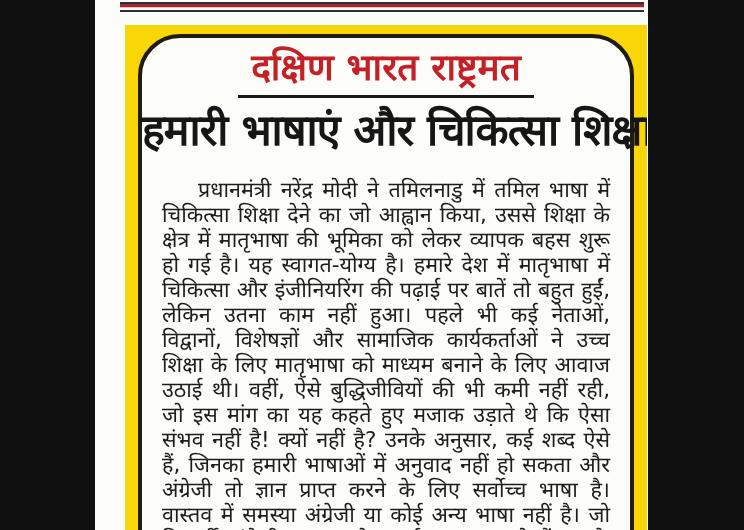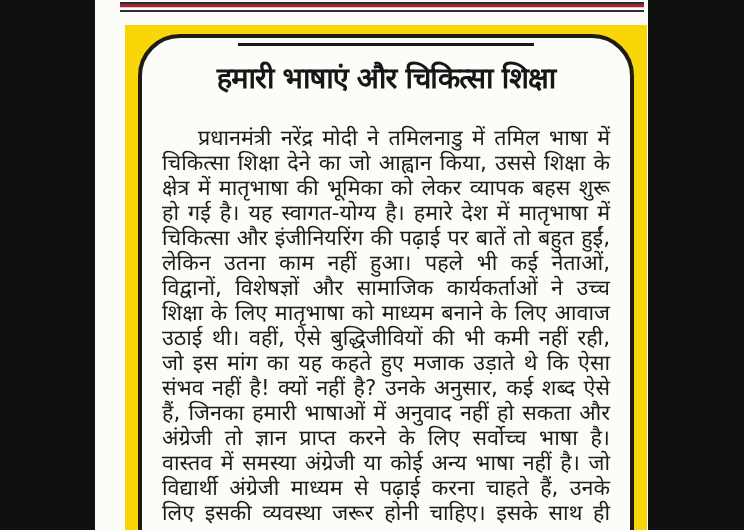--- a/index.html
+++ b/index.html
@@ -53,21 +53,21 @@
     letter-spacing: 0px;
   }
   .masthead-underline {
     width: 296px; height: 3px;
     background: #1a1a1a;
     margin: 5px auto 0;
   }
   .headline {
     margin-top: 7px;
     text-align: center;
-    font-size: 29px;
+    font-size: 43px;
     line-height: 50px;
     font-weight: bold;
     color: var(--headline-black, #161616);
     letter-spacing: -1px;
     white-space: nowrap;
   }
   .body-text {
     margin: 22px 20px 0;
     font-size: 21.5px;
     line-height: 25px;
@@ -83,20 +83,21 @@
 <div class="stage">
   <div class="paper">
 
     <div class="top-rules">
       <div class="rule-red"></div>
       <div class="rule-dark"></div>
     </div>
 
     <div class="clip-box">
       <div class="clip-inner">
+        <div class="masthead">दक्षिण भारत राष्ट्रमत</div>
         <div class="masthead-underline"></div>
         <h1 class="headline">हमारी भाषाएं और चिकित्सा शिक्षा</h1>
         <p class="body-text">प्रधानमंत्री नरेंद्र मोदी ने तमिलनाडु में तमिल भाषा में चिकित्सा शिक्षा देने का जो आह्वान किया, उससे शिक्षा के क्षेत्र में मातृभाषा की भूमिका को लेकर व्यापक बहस शुरू हो गई है। यह स्वागत-योग्य है। हमारे देश में मातृभाषा में चिकित्सा और इंजीनियरिंग की पढ़ाई पर बातें तो बहुत हुईं, लेकिन उतना काम नहीं हुआ। पहले भी कई नेताओं, विद्वानों, विशेषज्ञों और सामाजिक कार्यकर्ताओं ने उच्च शिक्षा के लिए मातृभाषा को माध्यम बनाने के लिए आवाज उठाई थी। वहीं, ऐसे बुद्धिजीवियों की भी कमी नहीं रही, जो इस मांग का यह कहते हुए मजाक उड़ाते थे कि ऐसा संभव नहीं है! क्यों नहीं है? उनके अनुसार, कई शब्द ऐसे हैं, जिनका हमारी भाषाओं में अनुवाद नहीं हो सकता और अंग्रेजी तो ज्ञान प्राप्त करने के लिए सर्वोच्च भाषा है। वास्तव में समस्या अंग्रेजी या कोई अन्य भाषा नहीं है। जो विद्यार्थी अंग्रेजी माध्यम से पढ़ाई करना चाहते हैं, उनके लिए इसकी व्यवस्था जरूर होनी चाहिए। इसके साथ ही उन</p>
       </div>
     </div>
 
   </div>
 </div>
 
 </body></html>

